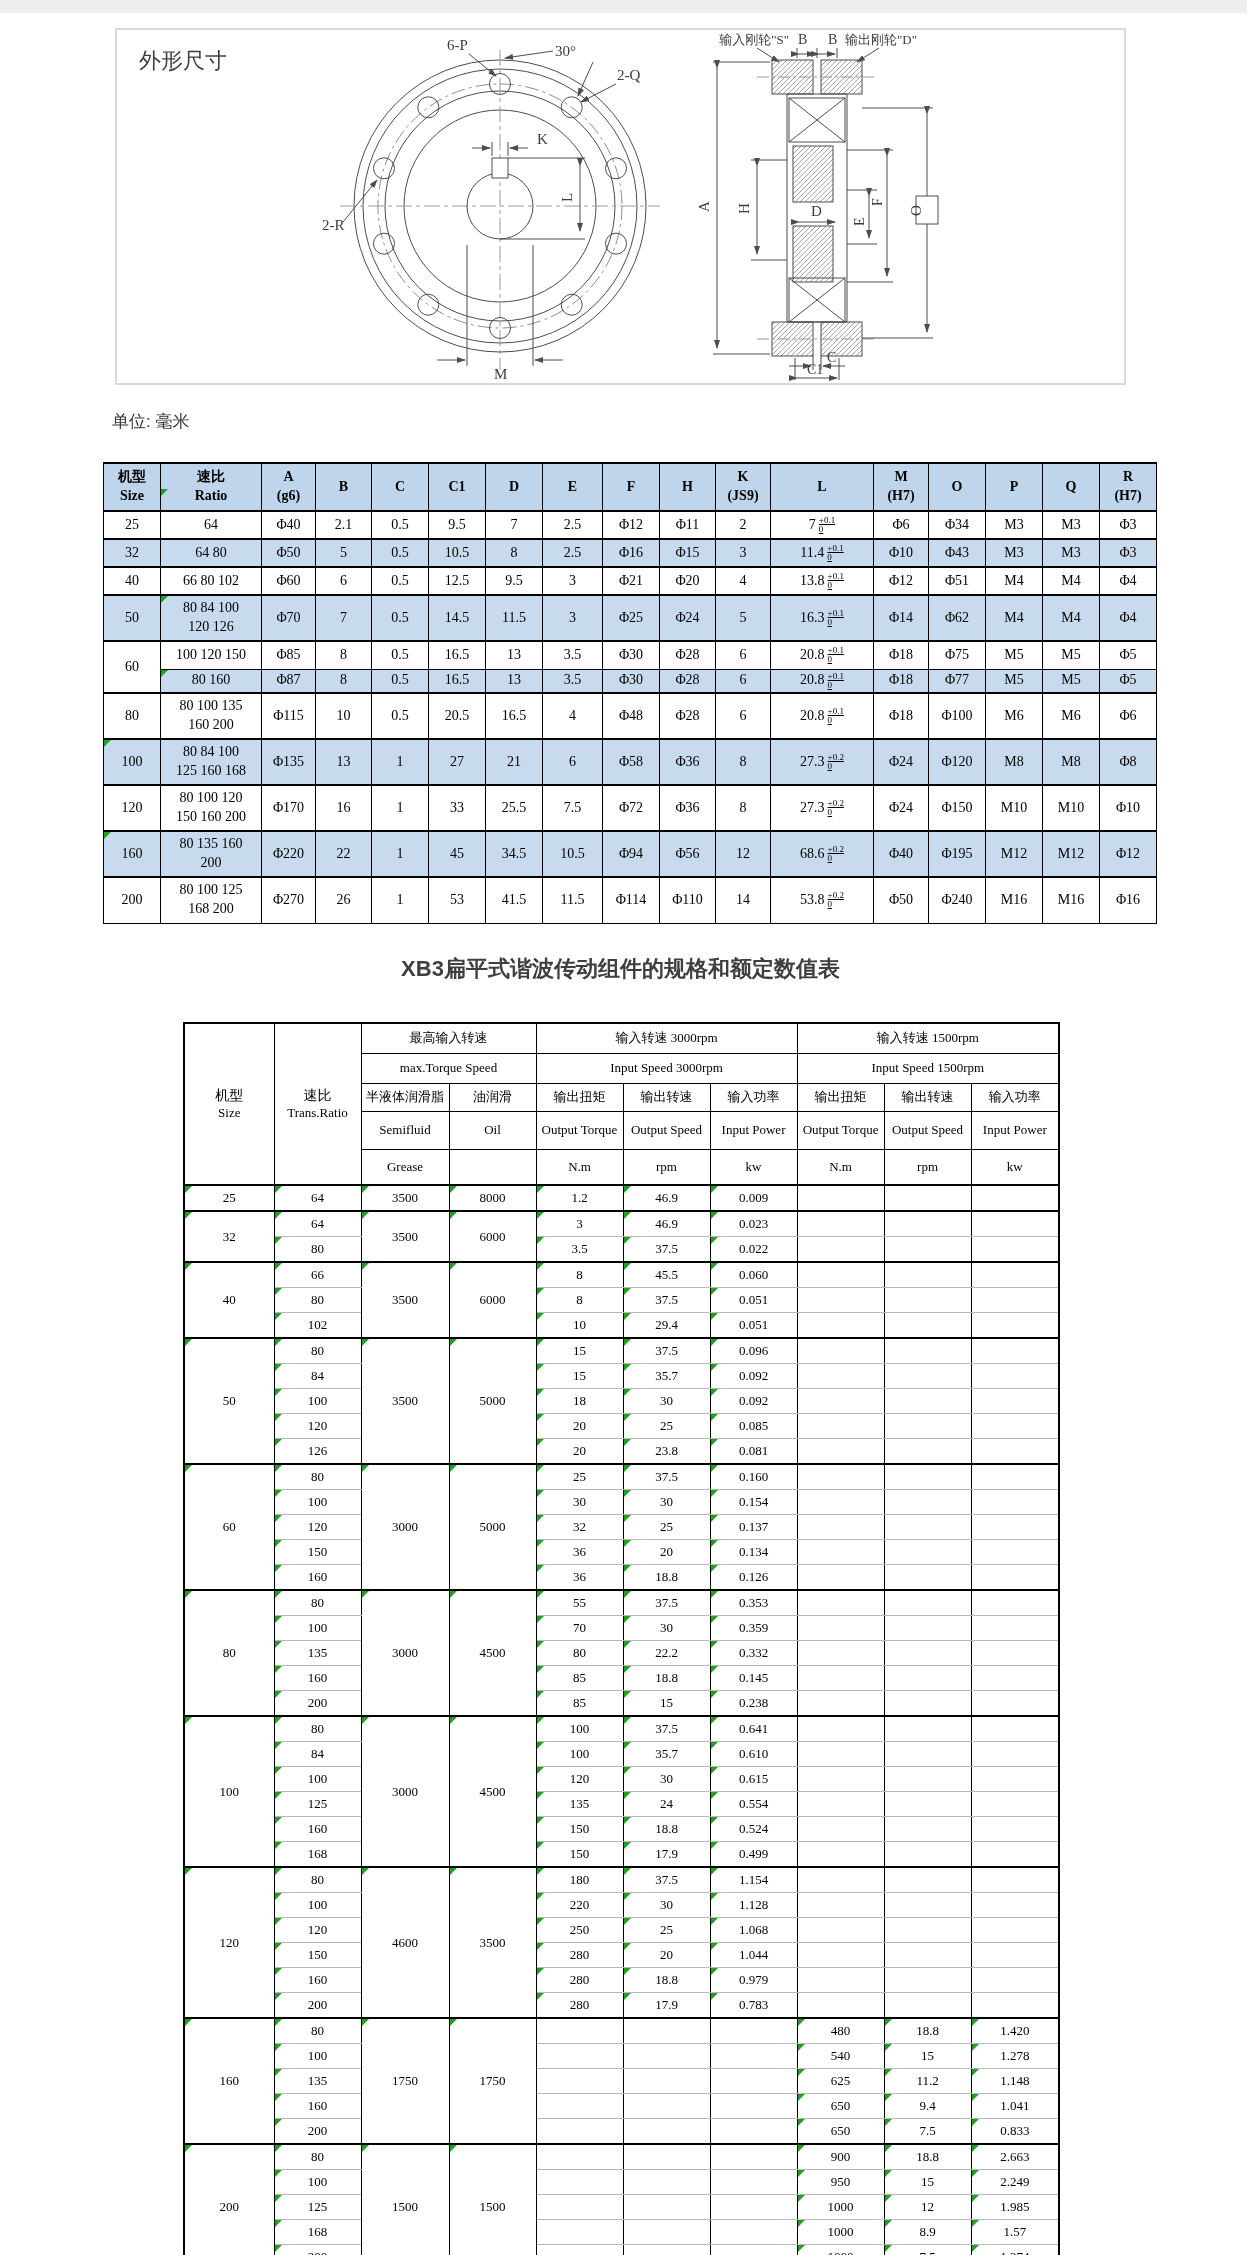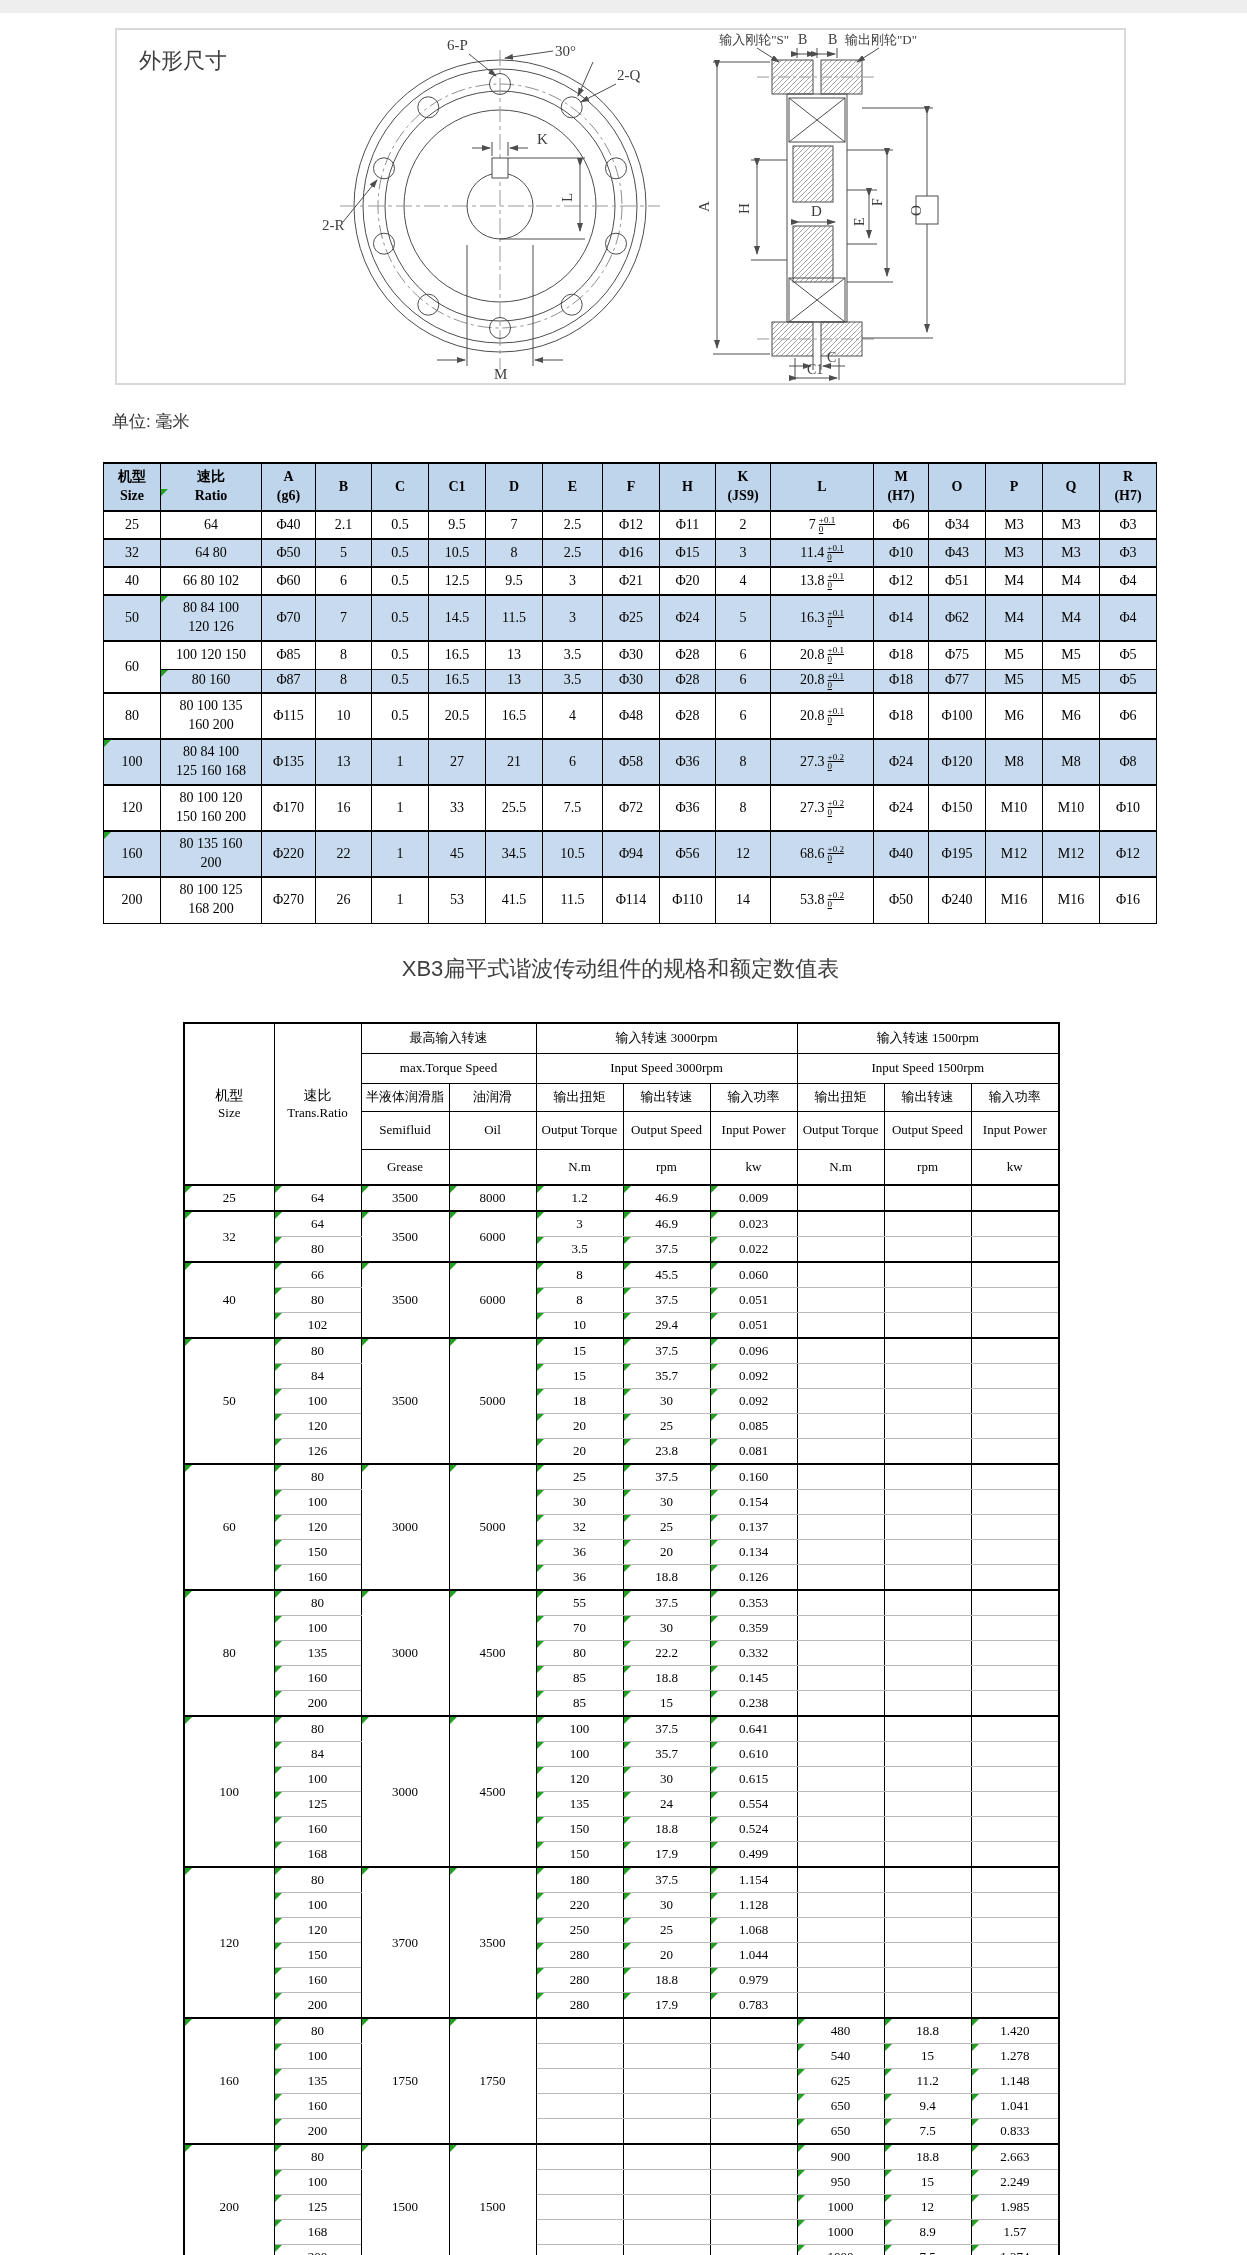--- a/index.html
+++ b/index.html
@@ -21,21 +21,21 @@
   #t1 th{background:#bfd5eb;font-weight:bold;}
   #t1 tr.shade td{background:#c8dbee;}
   #t1 td.white{background:#fff;}
   #t1 tr.nz th,#t1 tr.nz td{border-top:2px solid #000;}
   .tolv{display:inline-block;vertical-align:middle;}
   .tol{display:inline-block;vertical-align:middle;text-align:left;font-size:9px;
        line-height:9px;margin-left:3px;text-decoration:underline;}
   .tol div{height:9px;}
   
   .t2title{position:absolute;left:183px;top:954px;width:875px;text-align:center;
-           font-size:22px;color:#3f3f3f;}
+           font-size:22px;color:#3f3f3f;font-weight:bold;}
   
   .t2wrap{position:absolute;left:183px;top:1022px;}
   #t2{border-collapse:collapse;table-layout:fixed;width:875px;border:2px solid #000;
       font-family:"Liberation Serif",serif;color:#000;}
   #t2 td{border-left:1px solid #000;border-right:1px solid #000;text-align:center;
       vertical-align:middle;padding:0;position:relative;}
   #t2 thead td{border-bottom:1px solid #000;font-size:13px;}
   #t2 thead td .cn{font-size:14px;}
   #t2 tbody td{border-bottom:1px solid #b9b9b9;font-size:13px;height:24px;}
   #t2 tbody tr.sec td{border-top:2px solid #000;}
@@ -799,21 +799,21 @@
             <td class="g">150</td>
             <td class="g">17.9</td>
             <td class="g">0.499</td>
             <td></td>
             <td></td>
             <td></td>
           </tr>
           <tr class="sec">
             <td rowspan="6" class="g">120</td>
             <td class="g">80</td>
-            <td rowspan="6" class="g">3700</td>
+            <td rowspan="6" class="g">4600</td>
             <td rowspan="6" class="g">3500</td>
             <td class="g">180</td>
             <td class="g">37.5</td>
             <td class="g">1.154</td>
             <td></td>
             <td></td>
             <td></td>
           </tr>
           <tr>
             <td class="g">100</td>

